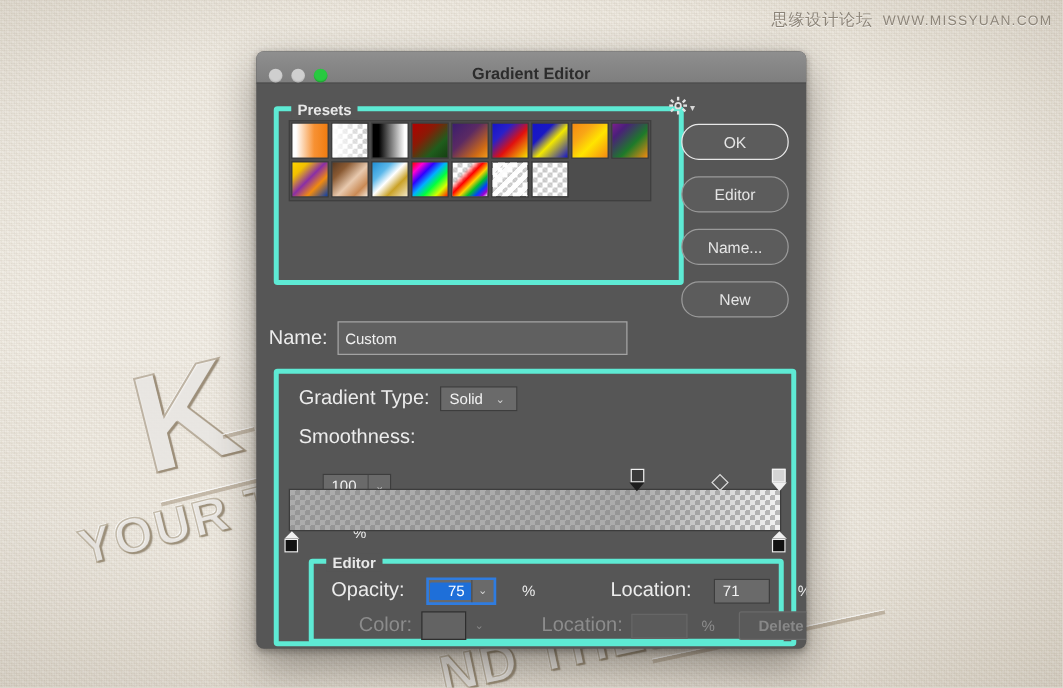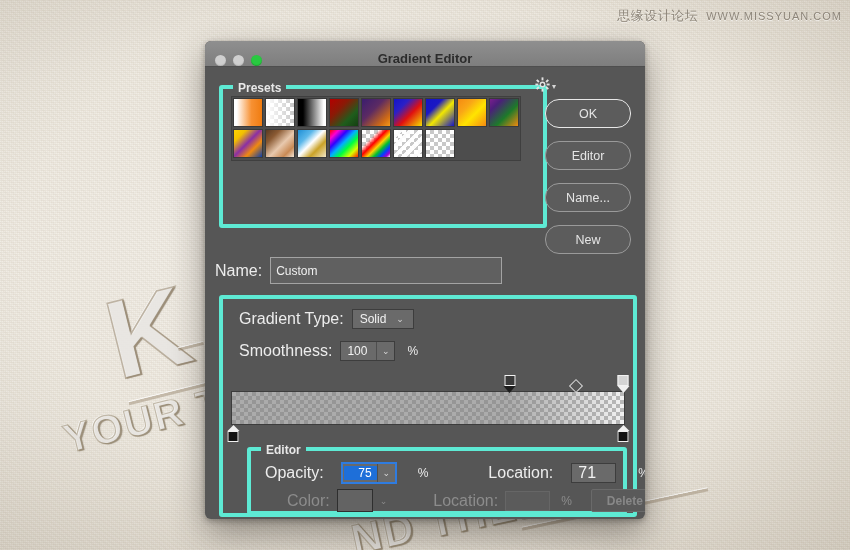--- a/index.html
+++ b/index.html
@@ -174,21 +174,21 @@
     cursor:pointer;
     font-family:"Liberation Sans",sans-serif;
   }
   .pillbtn.default{border-color:#e8e8e8;border-width:1.6px;}
 
   
   #gt-group{left:14px;top:228px;width:410px;height:214px;}
 
   .row{position:absolute;display:flex;align-items:center;}
   #gt-row{left:16px;top:10px;gap:8px;}
-  #sm-row{left:16px;top:42px;gap:8px;}
+  #sm-row{left:16px;top:42px;gap:20px;flex-direction:column;}
 
   .select{
     height:20px;background:#6a6a6a;border:1px solid #3d3d3d;
     color:#f2f2f2;font-size:12px;display:flex;align-items:center;
     padding:0 4px 0 7px;gap:10px;cursor:pointer;box-sizing:border-box;
   }
   .select .caret{font-size:9px;color:#d8d8d8;line-height:1;}
   #gt-select{width:62px;}
   .numbox{
     height:20px;background:#6a6a6a;border:1px solid #3d3d3d;
@@ -259,21 +259,21 @@
   
   #stops-group{left:24px;top:148px;width:372px;height:60px;}
   #op-row{left:14px;top:10px;gap:18px;}
   #col-row{left:14px;top:38px;gap:7px;}
   #op-box{width:54px;position:relative;}
   #op-box .val{background:#1e6fd9;color:#fff;padding:0 5px;margin:1px 0 1px 1px;border-radius:1px;text-align:right;}
   #op-box.focus{outline:2px solid #2f7ce0;outline-offset:-1px;border-color:#2f7ce0;}
   #loc-box{width:45px;}
   .fieldbox{
     height:20px;background:#6a6a6a;border:1px solid #3d3d3d;
-    color:#f2f2f2;font-size:16px;display:flex;align-items:center;
+    color:#f2f2f2;font-size:12px;display:flex;align-items:center;
     padding:0 6px;box-sizing:border-box;text-align:right;
   }
   .fieldbox.dis{background:#5b5b5b;border-color:#666;color:#8c8c8c;}
   .dbtn{
     width:66px;height:21px;background:#4b4b4b;border:1px solid #6e6e6e;
     color:#f0f0f0;font-size:12px;font-weight:600;
     display:flex;align-items:center;justify-content:center;
     border-radius:2px;cursor:pointer;
   }
   .dbtn.dis{background:#5a5a5a;border-color:#6a6a6a;color:#888;}

